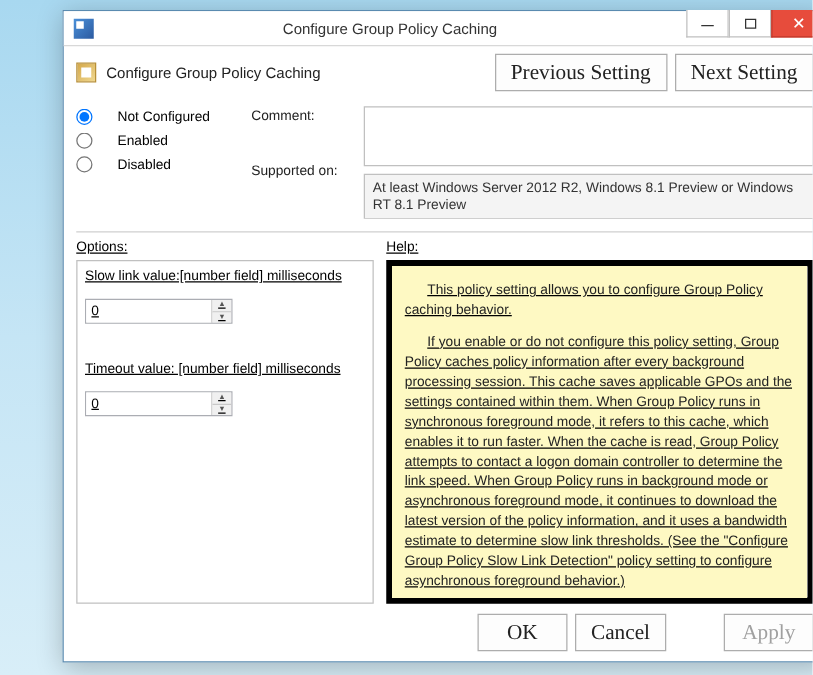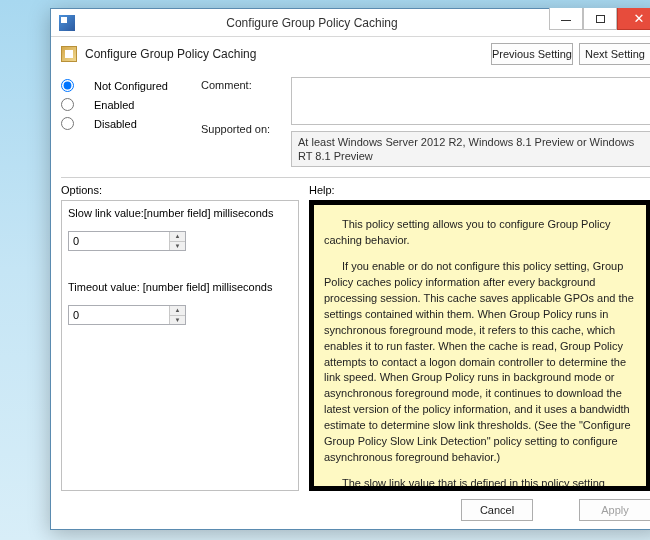--- a/index.html
+++ b/index.html
@@ -78,23 +78,23 @@
     background:linear-gradient(135deg,#d4a84a,#f0d890);
     border:1px solid #b89038;
     position:relative;
   }
   .policy-icon::after{content:"";position:absolute;left:3px;top:3px;width:8px;height:8px;background:#fff;}
   .policy-title { font-size:12px; color:#222; flex:1; }
   .navbtns { display:flex; gap:6px; }
   button.std {
     background:#fdfdfd;
     border:1px solid #adadad;
-    padding:4px 0;
-    font-size:11px;
-    font-family:Liberation Sans, sans-serif;
+    padding:4px 12px;
+    font-size:17px;
+    font-family:Liberation Serif, serif;
     color:#222;
     min-width:72px;
   }
   button.std:disabled{color:#a0a0a0;margin-left:40px;}
   .config-row{
     display:flex;
     gap:10px;
     margin:6px 0 4px 0;
   }
   .radio-col{
@@ -123,20 +123,21 @@
   .supported-box{
     width:100%;height:36px;border:1px solid #c0c0c0;background:#f4f4f4;
     font-size:11px;color:#333;padding:3px 6px;overflow-y:scroll;line-height:1.3;
   }
   .divider{height:1px;background:#d0d0d0;margin:6px 0;}
   .lower{
     flex:1;
     display:flex;
     gap:10px;
     min-height:0;
+    text-decoration:underline;
   }
   .options-col{width:238px;display:flex;flex-direction:column;}
   .help-col{flex:1;display:flex;flex-direction:column;}
   .section-label{font-size:11px;margin-bottom:4px;}
   .options-box{
     flex:1;border:1px solid #c0c0c0;background:#fff;padding:6px;
     display:flex;flex-direction:column;gap:12px;
   }
   .opt-label{font-size:11px;}
   .spinner{
@@ -250,18 +251,19 @@
         <div class="section-label">Help:</div>
         <div class="help-box">
           <p>This policy setting allows you to configure Group Policy caching behavior.</p>
           <p>If you enable or do not configure this policy setting, Group Policy caches policy information after every background processing session. This cache saves applicable GPOs and the settings contained within them. When Group Policy runs in synchronous foreground mode, it refers to this cache, which enables it to run faster. When the cache is read, Group Policy attempts to contact a logon domain controller to determine the link speed. When Group Policy runs in background mode or asynchronous foreground mode, it continues to download the latest version of the policy information, and it uses a bandwidth estimate to determine slow link thresholds. (See the "Configure Group Policy Slow Link Detection" policy setting to configure asynchronous foreground behavior.)</p>
           <p>The slow link value that is defined in this policy setting determines how long Group Policy will wait for a response from the domain controller before reporting the link speed as slow.</p>
         </div>
       </div>
     </div>
 
     <div class="footer">
+      <button class="std">OK</button>
       <button class="std">Cancel</button>
       <button class="std" disabled="">Apply</button>
     </div>
 
   </div>
 </div>
 
 </body></html>

